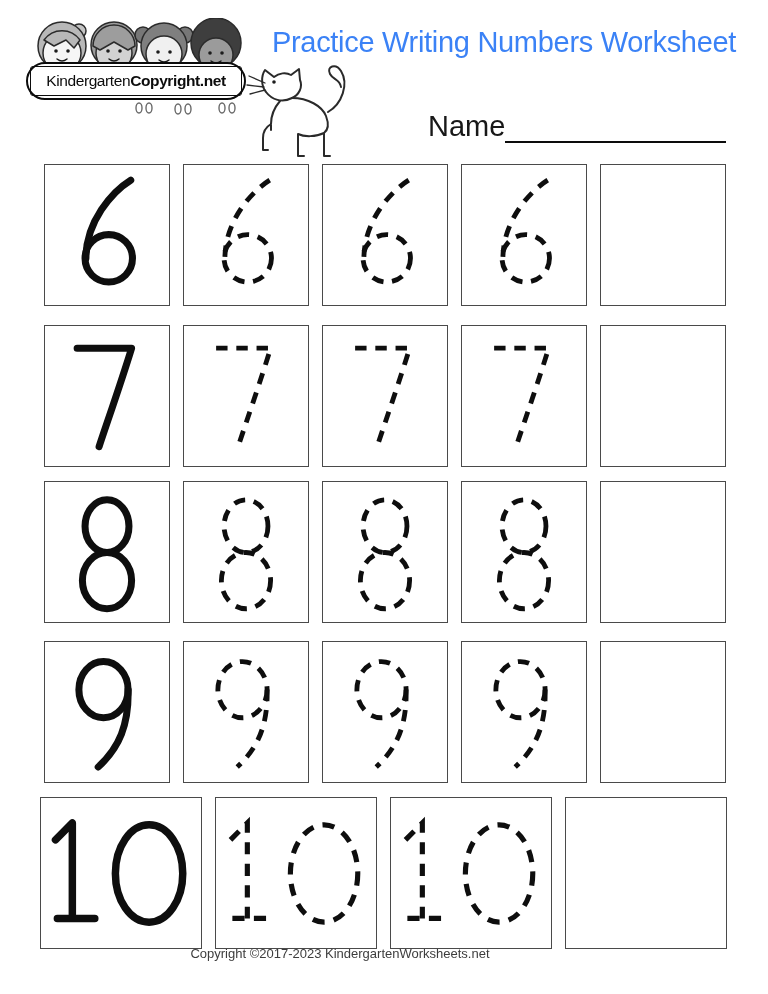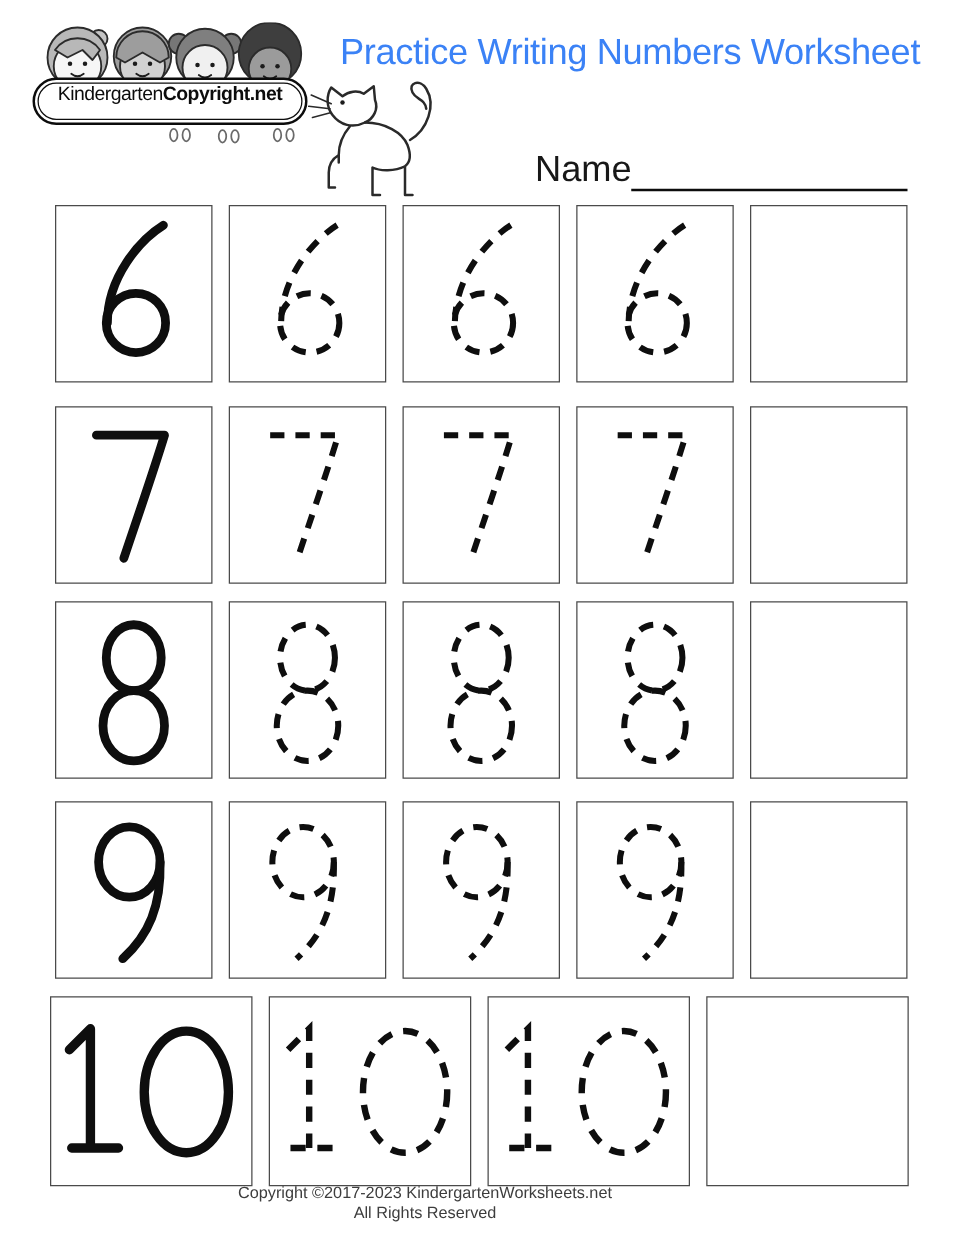--- a/index.html
+++ b/index.html
@@ -10,39 +10,39 @@
 
   
   .logo {position:absolute; left:26px; top:14px; width:222px; height:122px;}
   .heads {position:absolute; left:6px; top:4px; width:210px; height:60px;}
   .logo-bar {
     position:absolute; left:0; top:48px; width:220px; height:38px;
     background:#fff; border:2.5px solid #0c0c0c; border-radius:20px;
     box-sizing:border-box; padding:2px; z-index:2;
   }
   .logo-bar-inner {
-    width:100%; height:100%; border:1.3px solid #0c0c0c; border-radius:15px;
-    box-sizing:border-box; display:flex; align-items:flex-start; justify-content:center;
+    width:100%; height:100%; border:1.3px solid #0c0c0c; border-radius:3px;
+    box-sizing:border-box; display:flex; align-items:center; justify-content:center;
     white-space:nowrap; overflow:hidden;
   }
   .brand-regular {font-size:15.5px; letter-spacing:-0.4px; color:#0c0c0c;}
   .brand-bold {font-size:15.5px; letter-spacing:-0.4px; font-weight:bold; color:#0c0c0c;}
   .feet {position:absolute; left:0; top:84px; width:220px; height:18px; z-index:1;}
   .logo-url {
     position:absolute; left:0; top:98px; width:222px; text-align:center;
     font-size:14.5px; letter-spacing:0.2px; color:#8e8e8e;
   }
 
   .page-title {
     position:absolute; left:250px; top:26px; width:508px; text-align:center;
     font-size:29px; letter-spacing:-0.3px; color:#3b82f6;
   }
   .cat {position:absolute; left:246px; top:62px; width:114px; height:102px;}
 
-  .name-row {position:absolute; left:428px; top:120px; display:flex; align-items:flex-end;}
+  .name-row {position:absolute; left:428px; top:110px; display:flex; align-items:flex-end;}
   .name-label {font-size:29px; color:#181818;}
   .name-line {display:inline-block; width:221px; height:30px; border-bottom:2.5px solid #0c0c0c;}
 
   
   .num-row {position:absolute; left:44px; display:flex; gap:13px;}
   .num-row.row-wide {left:40px;}
   .r0{top:164px} .r1{top:325px} .r2{top:481px} .r3{top:641px} .r4{top:797px}
   .cell {
     width:126px; height:142px; box-sizing:border-box; background:#fff;
     border:1.5px solid #4a4a4a;
@@ -275,16 +275,15 @@
           <svg class="digit" viewBox="0 0 160 140" xmlns:xlink="http://www.w3.org/1999/xlink" aria-hidden="true">
             <use href="#digit-10" xlink:href="#digit-10"></use>
           </svg>
         </div>
         <div class="cell empty"></div>
       </div>
     </main>
 
   <div class="page-footer">
     <div>Copyright ©2017-2023 KindergartenWorksheets.net</div>
-    <div>All Rights Reserved</div>
   </div>
 
 </div>
 
 </body></html>

